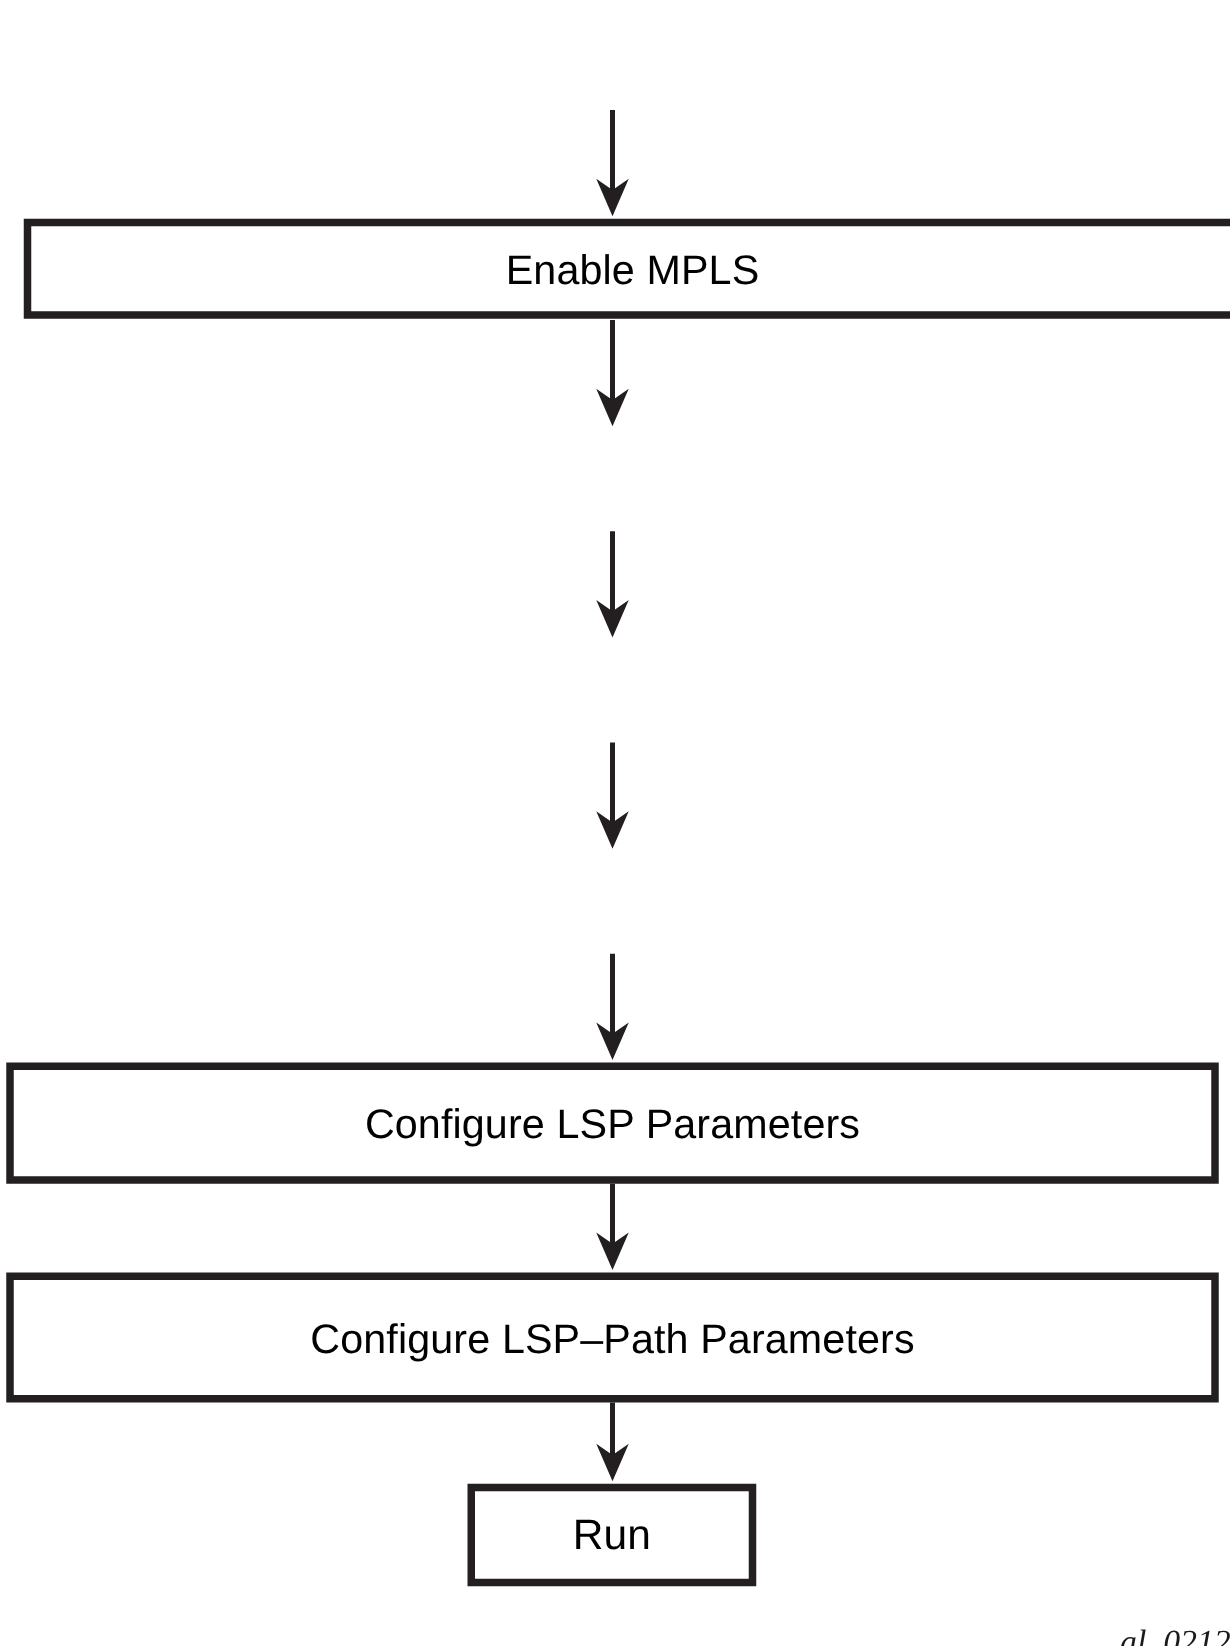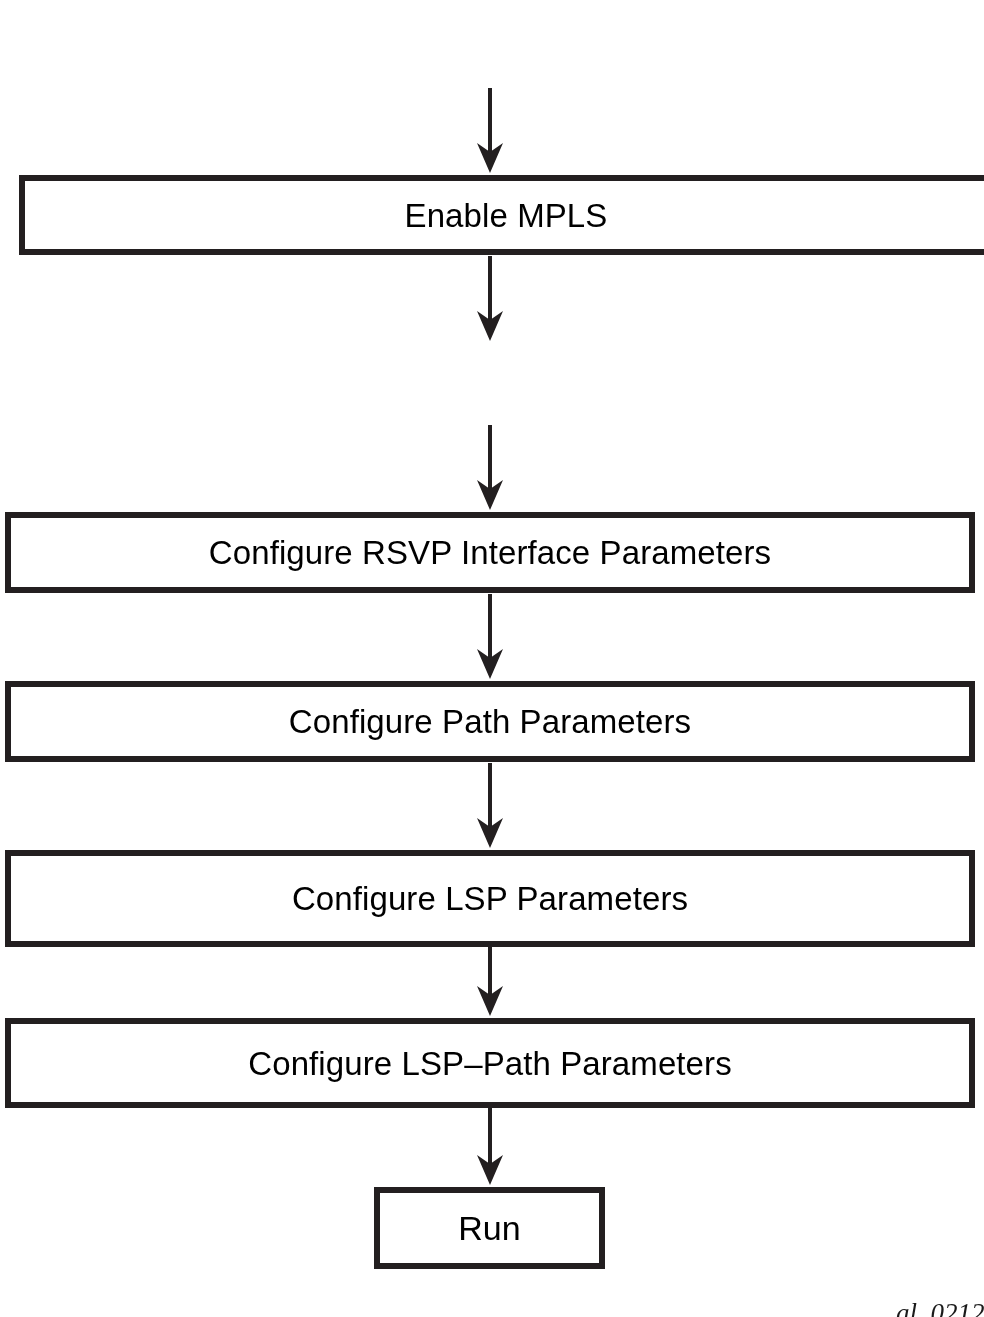--- a/index.html
+++ b/index.html
@@ -79,33 +79,27 @@
         <path d="M 490 1185 L 477 1155 L 490 1164 L 503 1155 Z" fill="#231f20"></path>
       </g>
   </svg>
 
 
   <div class="node" id="node-enable-mpls" style="left: 19px; top: 175px; width: 974px; height: 80px; border-color: rgb(35, 31, 32); background: rgb(255, 255, 255);">
     <span class="label">Enable MPLS</span>
   </div>
 
 
-  <div class="node" id="node-rsvp-interface" style="left: 5px; top: 512px; width: 970px; height: 81px; border-color: rgb(35, 31, 32); background: rgb(255, 255, 255);">
-    <span class="label">Configure RSVP Interface Parameters</span>
-  </div>
 
-  <div class="node" id="node-path-params" style="left: 5px; top: 681px; width: 970px; height: 81px; border-color: rgb(35, 31, 32); background: rgb(255, 255, 255);">
-    <span class="label">Configure Path Parameters</span>
-  </div>
 
   <div class="node" id="node-lsp-params" style="left: 5px; top: 850px; width: 970px; height: 97px; border-color: rgb(35, 31, 32); background: rgb(255, 255, 255);">
     <span class="label">Configure LSP Parameters</span>
   </div>
 
-  <div class="node" id="node-lsp-path" style="left: 5px; top: 1018px; width: 970px; height: 90px; border-color: rgb(35, 31, 32); background: rgb(255, 255, 255);">
+  <div class="node" id="node-lsp-path" style="left: 5px; top: 1018px; width: 970px; height: 104px; border-color: rgb(35, 31, 32); background: rgb(255, 255, 255);">
     <span class="label">Configure LSP–Path Parameters</span>
   </div>
 
   <div class="node terminal" id="node-run" style="left: 374px; top: 1187px; width: 231px; height: 82px; border-color: rgb(35, 31, 32); background: rgb(255, 255, 255);">
     <span class="label">Run</span>
   </div>
 
   <div class="caption" id="figure-caption" style="left: 896px; top: 1285px; margin-top: 13px;">al_0212</div>
 
 </div>

